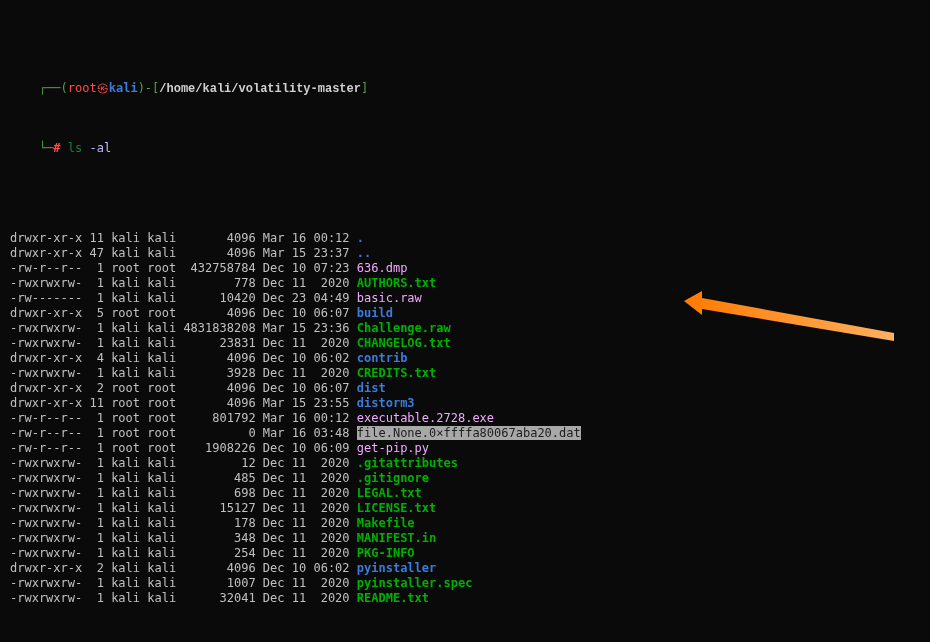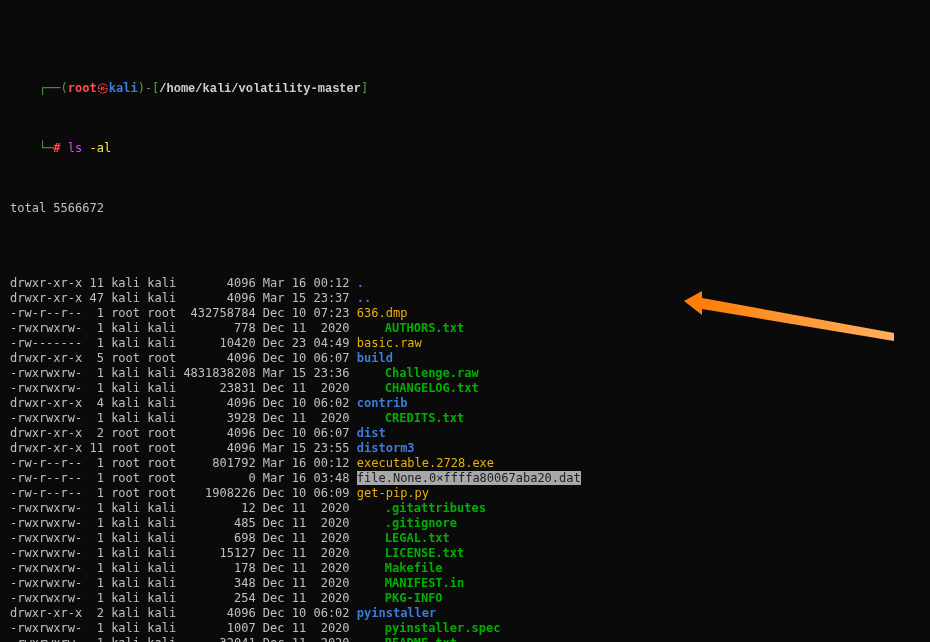--- a/index.html
+++ b/index.html
@@ -7,50 +7,49 @@
     font-family:"DejaVu Sans Mono","Menlo","Consolas",monospace;
     font-size:12px;
     line-height:15px;
     color:#c0c0c0;
     padding:6px 10px;
     white-space:pre;
     letter-spacing:0;
     position:relative;
   }
   .row{height:15px;}
-  .red{color:#ff4b4b;font-weight:bold;}
+  .red{color:#ff4b4b;font-weight:normal;}
   .skull{color:#ff4b4b;}
   .user{color:#3b7bd9;font-weight:bold;text-align:center;}
   .path{color:#d0d0d0;font-weight:bold;font-family:Liberation Mono, monospace;}
   .bracket{color:#55a049;}
   .prompt{color:#ff4b4b;font-weight:bold;}
-  .cmd{color:#d946ef;}
-  .opt{color:#fde047;}
-  .file-green{color:#00b000;font-weight:bold;margin-left:28px;}
+  .cmd{color:#15803d;}
+  .opt{color:#c4b5fd;}
+  .file-green{color:#00b000;font-weight:bold;}
   .file-blue{color:#3b7bd9;font-weight:bold;}
-  .file-plain{color:#eab308;}
+  .file-plain{color:#f0abfc;}
   .highlight{background:#a8a8a8;color:#202020;text-align:right;}
   .arrow-wrap{position:absolute;left:655px;top:276px;pointer-events:none;}
 </style>
 </head>
 <body>
 
 <div class="term">
 
   
   <div class="row">
     <span class="bracket">┌──(</span><span class="red">root</span><span class="skull">㉿</span><span class="user">kali</span><span class="bracket">)-[</span><span class="path">/home/kali/volatility-master</span><span class="bracket">]</span>
   </div>
   
   <div class="row">
     <span class="bracket">└─</span><span class="prompt">#</span> <span class="cmd">ls</span> <span class="opt">-al</span>
   </div>
 
   
-  <div class="row">total 5566672</div>
 
   
   <div id="listing"><div class="row"><span>drwxr-xr-x 11 kali kali       4096 Mar 16 00:12 </span><span class="file-blue">.</span></div><div class="row"><span>drwxr-xr-x 47 kali kali       4096 Mar 15 23:37 </span><span class="file-blue">..</span></div><div class="row"><span>-rw-r--r--  1 root root  432758784 Dec 10 07:23 </span><span class="file-plain">636.dmp</span></div><div class="row"><span>-rwxrwxrw-  1 kali kali        778 Dec 11  2020 </span><span class="file-green">AUTHORS.txt</span></div><div class="row"><span>-rw-------  1 kali kali      10420 Dec 23 04:49 </span><span class="file-plain">basic.raw</span></div><div class="row"><span>drwxr-xr-x  5 root root       4096 Dec 10 06:07 </span><span class="file-blue">build</span></div><div class="row"><span>-rwxrwxrw-  1 kali kali 4831838208 Mar 15 23:36 </span><span class="file-green">Challenge.raw</span></div><div class="row"><span>-rwxrwxrw-  1 kali kali      23831 Dec 11  2020 </span><span class="file-green">CHANGELOG.txt</span></div><div class="row"><span>drwxr-xr-x  4 kali kali       4096 Dec 10 06:02 </span><span class="file-blue">contrib</span></div><div class="row"><span>-rwxrwxrw-  1 kali kali       3928 Dec 11  2020 </span><span class="file-green">CREDITS.txt</span></div><div class="row"><span>drwxr-xr-x  2 root root       4096 Dec 10 06:07 </span><span class="file-blue">dist</span></div><div class="row"><span>drwxr-xr-x 11 root root       4096 Mar 15 23:55 </span><span class="file-blue">distorm3</span></div><div class="row"><span>-rw-r--r--  1 root root     801792 Mar 16 00:12 </span><span class="file-plain">executable.2728.exe</span></div><div class="row"><span>-rw-r--r--  1 root root          0 Mar 16 03:48 </span><span class="highlight">file.None.0×ffffa80067aba20.dat</span></div><div class="row"><span>-rw-r--r--  1 root root    1908226 Dec 10 06:09 </span><span class="file-plain">get-pip.py</span></div><div class="row"><span>-rwxrwxrw-  1 kali kali         12 Dec 11  2020 </span><span class="file-green">.gitattributes</span></div><div class="row"><span>-rwxrwxrw-  1 kali kali        485 Dec 11  2020 </span><span class="file-green">.gitignore</span></div><div class="row"><span>-rwxrwxrw-  1 kali kali        698 Dec 11  2020 </span><span class="file-green">LEGAL.txt</span></div><div class="row"><span>-rwxrwxrw-  1 kali kali      15127 Dec 11  2020 </span><span class="file-green">LICENSE.txt</span></div><div class="row"><span>-rwxrwxrw-  1 kali kali        178 Dec 11  2020 </span><span class="file-green">Makefile</span></div><div class="row"><span>-rwxrwxrw-  1 kali kali        348 Dec 11  2020 </span><span class="file-green">MANIFEST.in</span></div><div class="row"><span>-rwxrwxrw-  1 kali kali        254 Dec 11  2020 </span><span class="file-green">PKG-INFO</span></div><div class="row"><span>drwxr-xr-x  2 kali kali       4096 Dec 10 06:02 </span><span class="file-blue">pyinstaller</span></div><div class="row"><span>-rwxrwxrw-  1 kali kali       1007 Dec 11  2020 </span><span class="file-green">pyinstaller.spec</span></div><div class="row"><span>-rwxrwxrw-  1 kali kali      32041 Dec 11  2020 </span><span class="file-green">README.txt</span></div></div>
 
   
   
 
   
   
   

